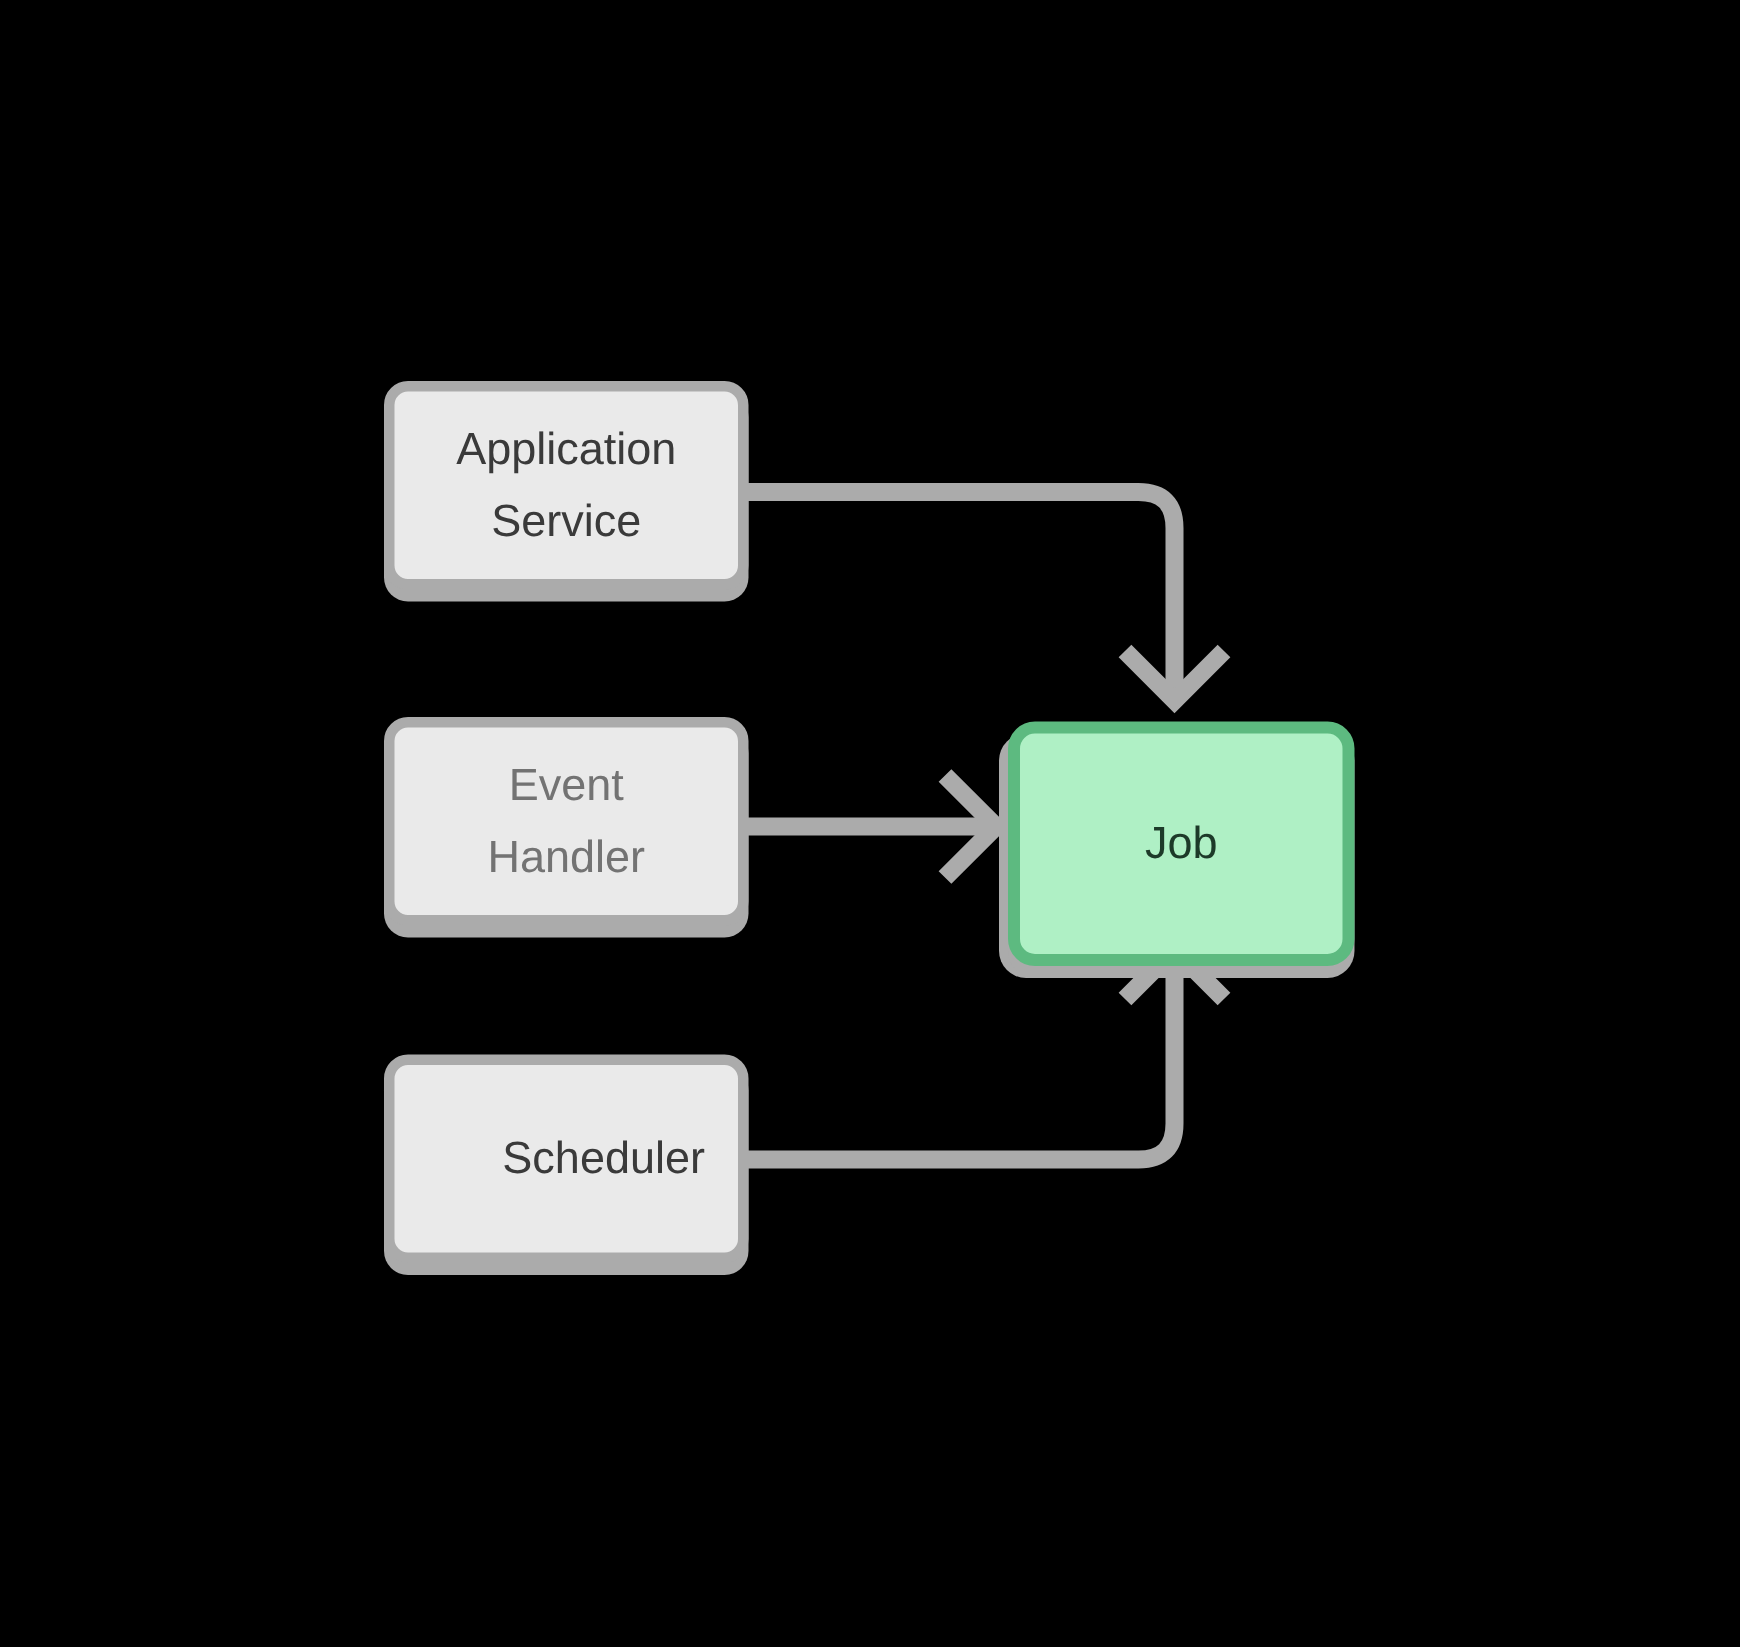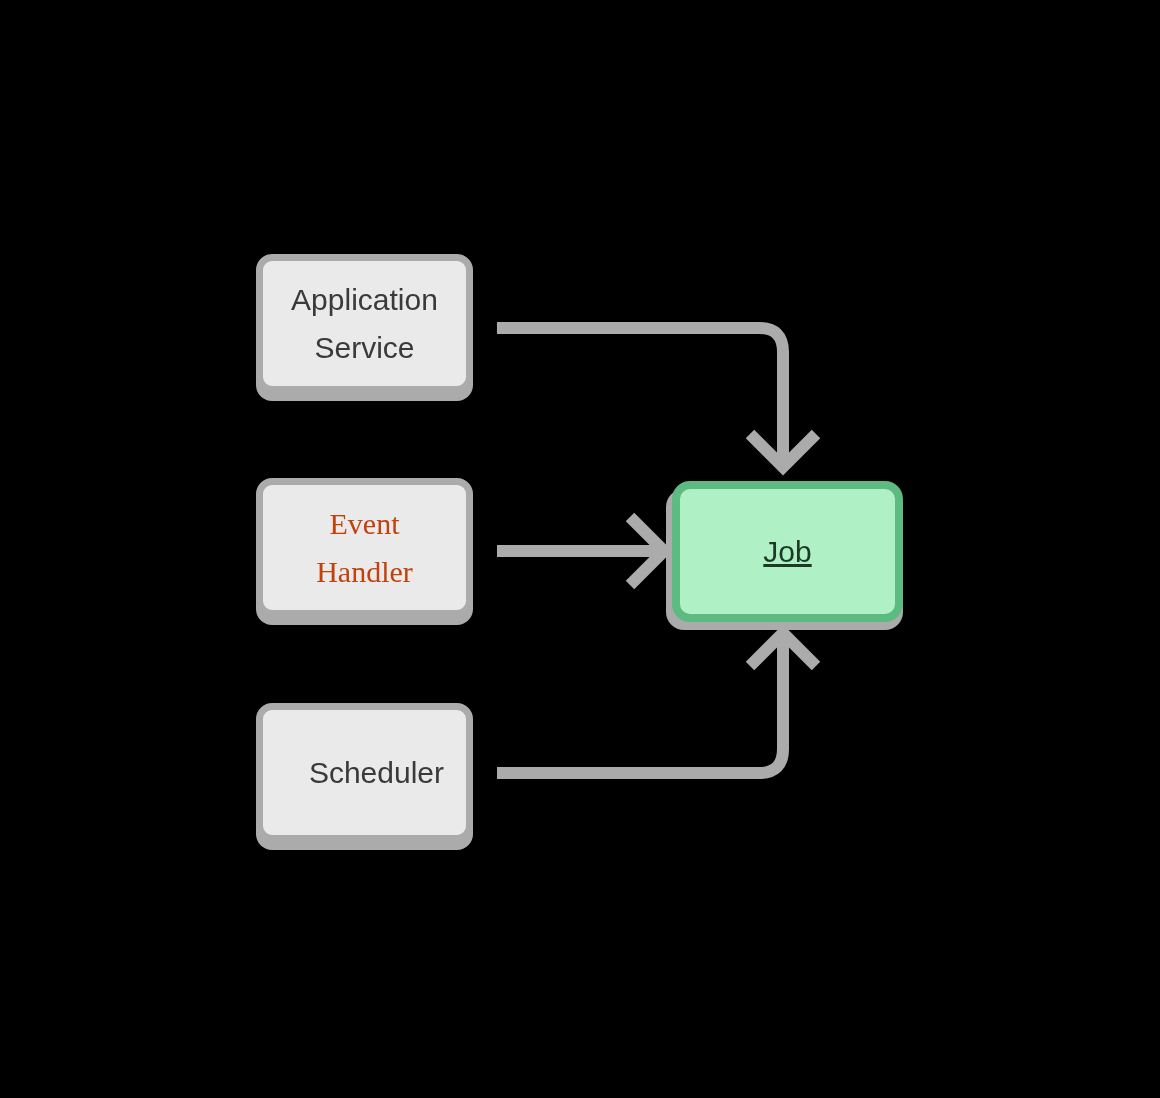--- a/index.html
+++ b/index.html
@@ -32,33 +32,32 @@
     align-items: center;
     justify-content: center;
     text-align: center;
     font-size: 30px;
     line-height: 48px;
     font-weight: 400;
     padding: 0 22px;
     border-style: solid;
   }
   .node.source {
-    width: 217px;
+    width: 243px;
     height: 139px;
     border-width: 7px;
     border-radius: 16px;
     box-shadow: 0 8px 0 0 var(--gray, #ababab);
   }
   .node.target {
     width: 231px;
-    height: 141px;
+    height: 163px;
     border-width: 8px;
     border-radius: 18px;
     box-shadow: 0 8px 0 0 var(--gray, #ababab), -6px 8px 0 0 var(--gray, #ababab);
-    text-decoration: underline;
   }
   #node-application-service { left: 256px; top: 254px; }
   #node-event-handler       { left: 256px; top: 478px; }
   #node-scheduler           { left: 256px; top: 703px; justify-content: flex-end; }
   #node-job                 { left: 672px; top: 481px; }
 </style>
 </head>
 <body style="background: rgb(0, 0, 0);">
 
 <div class="canvas">
@@ -75,21 +74,21 @@
     <g>
       <path class="edge" d="M497,773 H759 Q783,773 783,749 V639" style="stroke: rgb(171, 171, 171);"></path>
       <path class="edge" d="M750,666 L783,633 L816,666" style="stroke: rgb(171, 171, 171);"></path>
     </g>
   </svg>
 
   <div class="node source" id="node-application-service" style="background-color: rgb(234, 234, 234); border-color: rgb(171, 171, 171); color: rgb(58, 58, 58);">
     <span>Application Service</span>
   </div>
 
-  <div class="node source" id="node-event-handler" style="background-color: rgb(234, 234, 234); border-color: rgb(171, 171, 171); color: #c2410c; font-family: Liberation Serif, serif;">
+  <div class="node source" id="node-event-handler" style="background-color: rgb(234, 234, 234); border-color: rgb(171, 171, 171); color: #737373;">
     <span>Event Handler</span>
   </div>
 
   <div class="node source" id="node-scheduler" style="background-color: rgb(234, 234, 234); border-color: rgb(171, 171, 171); color: rgb(58, 58, 58);">
     <span>Scheduler</span>
   </div>
 
   <div class="node target" id="node-job" style="background-color: rgb(175, 240, 197); border-color: rgb(93, 186, 128); color: rgb(29, 58, 41);">
     <span>Job</span>
   </div>

